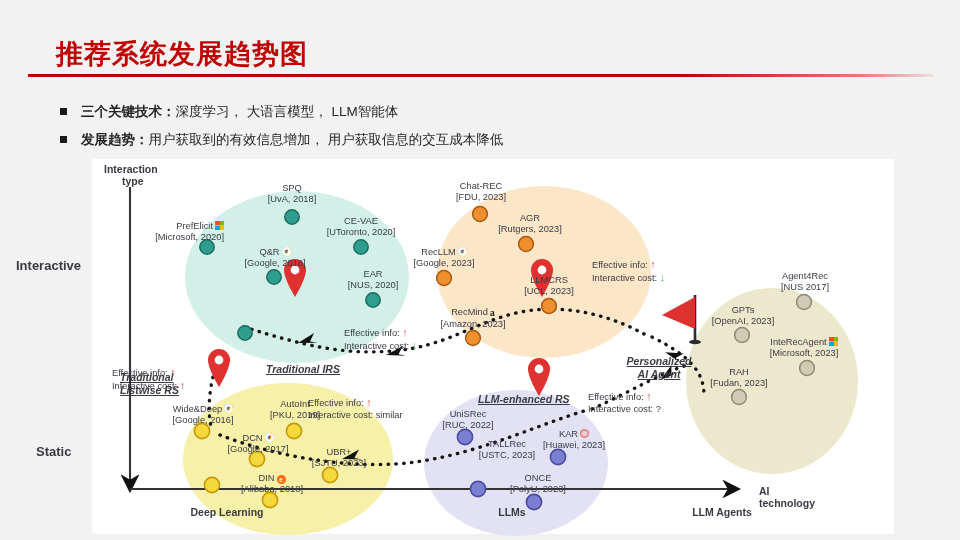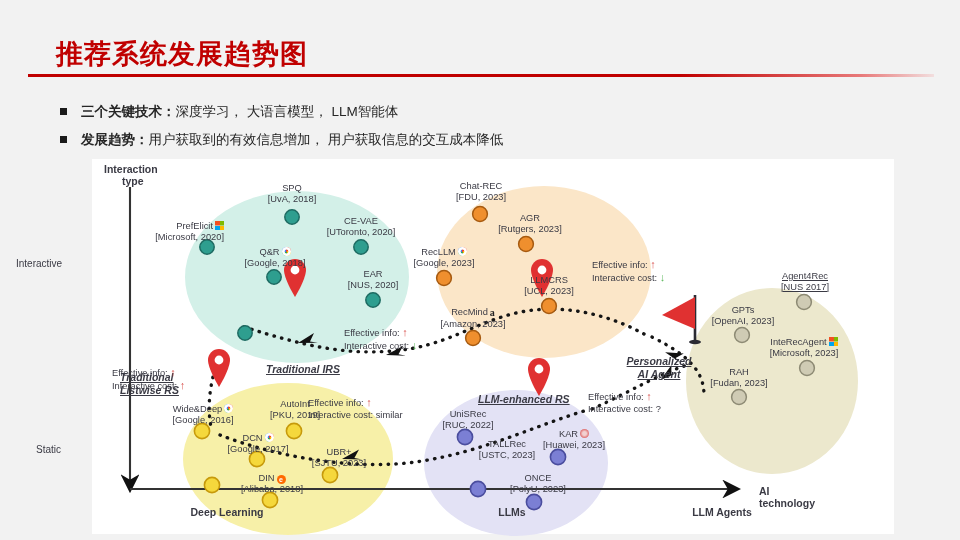--- a/index.html
+++ b/index.html
@@ -30,21 +30,21 @@
   #bullet-2{top:131px;}
   
   #chart-panel{
     position:absolute;left:92px;top:159px;width:802px;height:375px;
     background:#ffffff;
   }
   #chart-inner{position:absolute;inset:0;}
   svg.layer{position:absolute;left:0;top:0;width:802px;height:375px;overflow:visible;}
   
   .axis-side{
-    position:absolute;font-size:10px;font-weight:normal;color:#3a3a44;
+    position:absolute;font-size:13px;font-weight:bold;color:#3a3a44;
     white-space:nowrap;
   }
   #lbl-interactive{left:16px;top:258px;}
   #lbl-static{left:36px;top:444px;}
   
   .node{position:absolute;font-size:9.3px;color:#3a3a44;line-height:10.6px;white-space:nowrap;}
   .node.center{text-align:center;}
   .node.right{text-align:right;}
   .axtitle{position:absolute;font-size:10.5px;font-weight:bold;color:#3a3a44;line-height:12px;white-space:nowrap;}
   .stage{
@@ -236,21 +236,21 @@
   </div>
   <div class="node center" style="left:414px;top:116px;width:86px;">
     <div>LLMCRS</div>
     <div>[UCL, 2023]</div>
   </div>
   <div class="node center" style="left:328px;top:148px;width:106px;">
     <div><span>RecMind</span><span class="logo amz">a</span></div>
     <div>[Amazon, 2023]</div>
   </div>
 
-  <div class="node center" style="left:666px;top:112px;width:94px;text-decoration:underline;">
+  <div class="node center" style="left:666px;top:112px;width:94px;">
     <div>Agent4Rec</div>
     <div>[NUS 2017]</div>
   </div>
   <div class="node center" style="left:604px;top:146px;width:94px;">
     <div>GPTs</div>
     <div>[OpenAI, 2023]</div>
   </div>
   <div class="node center" style="left:654px;top:178px;width:116px;">
     <div><span>InteRecAgent</span><span class="logo ms"></span></div>
     <div>[Microsoft, 2023]</div>

